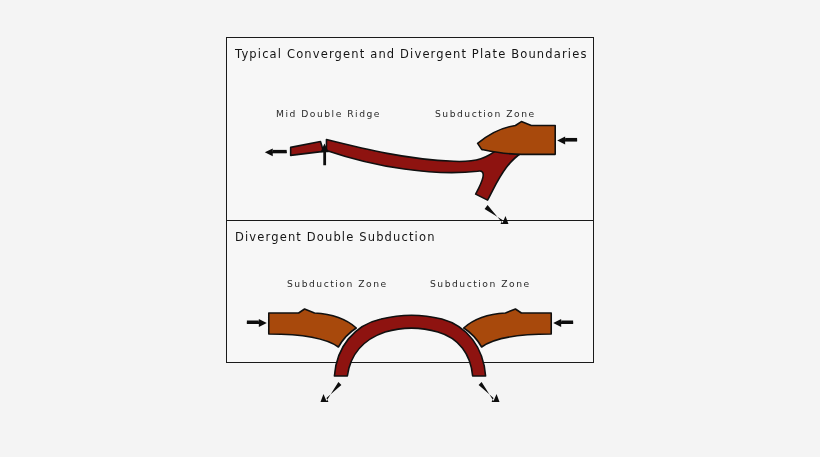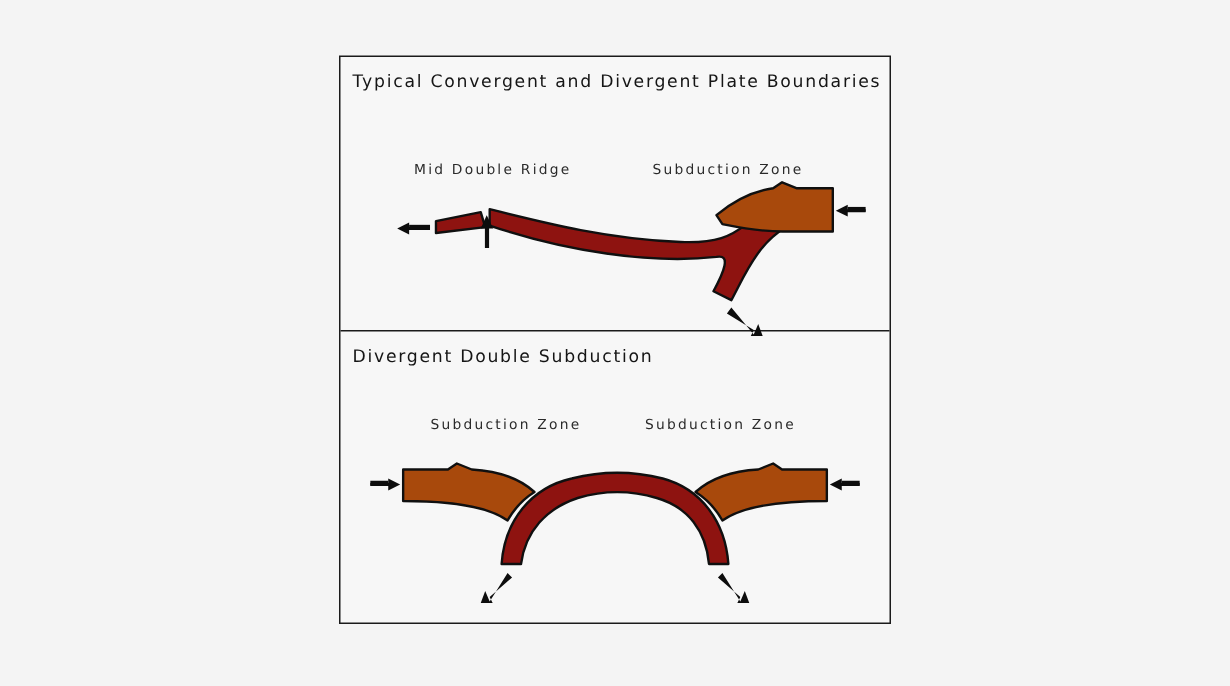--- a/index.html
+++ b/index.html
@@ -12,21 +12,21 @@
     background: #f4f4f4;
     font-family: "DejaVu Sans", sans-serif;
     overflow: hidden;
     position: relative;
   }
   #figure {
     position: absolute;
     left: 226px;
     top: 37px;
     width: 368px;
-    height: 379px;
+    height: 326px;
     background: #f7f7f7;
     border: 1.5px solid #1a1a1a;
     box-sizing: border-box;
   }
   .panel {
     position: relative;
     width: 100%;
     box-sizing: border-box;
   }
   #panel-top {

